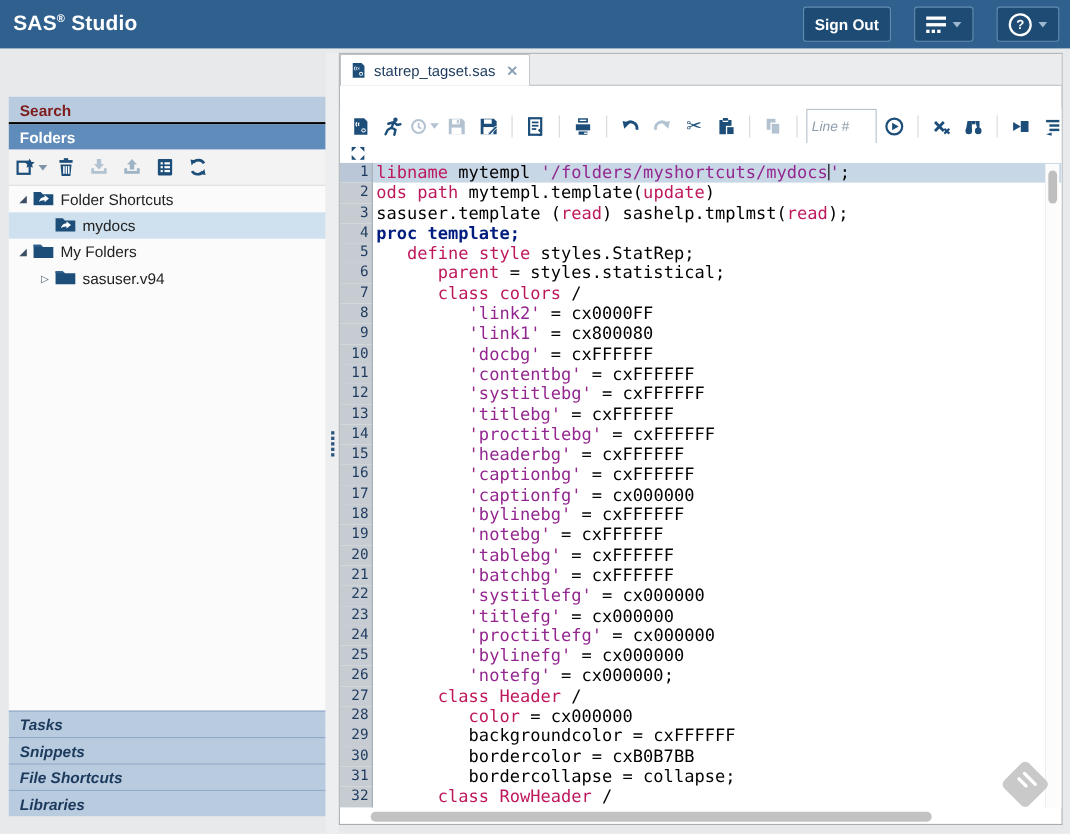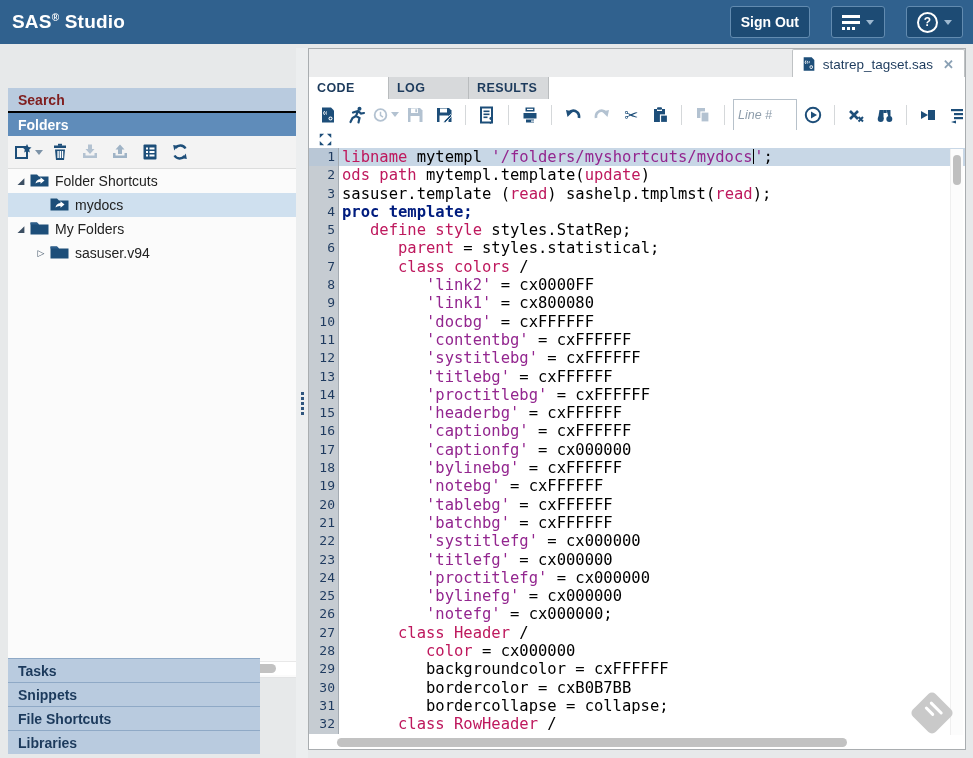--- a/index.html
+++ b/index.html
@@ -34,30 +34,30 @@
   #tree{background:#fbfbfb;height:508px;border-bottom:1px solid #e2e3e4;position:relative;}
   .trow{height:24px;display:flex;align-items:center;font-size:14px;color:#222;}
   .trow.sel{background:#cfe0ef;}
   .texp{width:14px;text-align:center;font-size:9px;color:#3c4f63;flex:none;}
   .tico{width:19px;height:15px;margin:0 6px 0 2px;flex:none;}
   #tree-hscroll{position:absolute;left:0;bottom:2px;width:288px;height:13px;background:#fff;
         border-top:1px solid #e8e8e8;display:flex;align-items:center;}
   #tree-hscroll .thumb{margin-left:6px;width:262px;height:9px;background:#c2c2c2;border-radius:5px;}
   .acc{height:23px;background:#b9cbdf;border-top:1px solid #8fa9c6;display:flex;align-items:center;
        padding-left:10px;font-size:14px;font-weight:bold;color:#1c3a5c;}
-  #accordion{position:absolute;left:0;bottom:4px;width:252px;}
+  #accordion{position:absolute;left:0;bottom:16px;width:288px;font-style:italic;}
 
   
   #splitter{left:296px;top:48px;width:12px;height:710px;background:#eceeef;display:flex;align-items:center;justify-content:center;}
   #splitter .grip{display:flex;flex-direction:column;gap:2px;}
   #splitter .grip b{width:3px;height:3px;background:#2f557d;display:block;}
 
   
   #main{left:308px;top:48px;width:656px;height:700px;background:#fff;border:1px solid #a9adb0;}
-  #tabbar{left:0;top:0;width:656px;height:28px;background:#ebeced;border-bottom:1px solid #bfc2c4;display:flex;justify-content:flex-end;}
+  #tabbar{left:0;top:0;width:656px;height:28px;background:#ebeced;border-bottom:1px solid #bfc2c4;display:flex;}
   #doc-tab{background:#fff;border:1px solid #bfc2c4;border-bottom:none;margin-bottom:-1px;height:28px;
         display:flex;align-items:center;gap:6px;padding:0 10px 0 8px;border-radius:2px 2px 0 0;}
   #doc-tab .lbl{font-size:13.5px;color:#1c3a5c;}
   #doc-tab .x{color:#8aa0b4;font-size:13px;font-weight:bold;margin-left:4px;}
   #viewtabs{left:0;top:28px;width:656px;height:22px;display:flex;background:#fff;border-bottom:1px solid #e4e5e6;}
   .vtab{min-width:71px;height:22px;display:flex;align-items:center;padding-left:8px;font-size:12.5px;font-weight:bold;
         color:#1c3a5c;letter-spacing:.4px;border-right:1px solid #b9bcbe;}
   .vtab.active{background:#fff;}
   .vtab:not(.active){background:#d7d9db;border-bottom:1px solid #b9bcbe;}
   #edit-toolbar{left:0;top:50px;width:656px;height:31px;background:#fff;display:flex;align-items:center;gap:3px;padding-left:6px;box-sizing:border-box;}
@@ -238,25 +238,20 @@
         <path d="M3 1.5 h9 l3 3 v12 h-12 z" fill="#1d4e79"></path>
         <path d="M5.5 5 a3 3 0 0 0 0 4 M7.5 5.5 a2.2 2.2 0 0 0 0 3 M9.5 6 a1.5 1.5 0 0 0 0 2" stroke="#fff" stroke-width="1" fill="none"></path>
         <circle cx="11.5" cy="12.5" r="2" fill="#fff"></circle>
           <circle cx="11.5" cy="12.5" r="1.1" fill="#1d4e79"></circle>
       </svg>
       <span class="lbl">statrep_tagset.sas</span>
       <span class="x">✕</span>
     </div>
   </div>
 
-  <div id="viewtabs" class="abs">
-      <div class="vtab active">CODE</div>
-      <div class="vtab">LOG</div>
-      <div class="vtab">RESULTS</div>
-    </div>
 
   <div id="edit-toolbar" class="abs">
     <div class="tbtn">
       <svg class="ticon" viewBox="0 0 18 18">
         <path d="M3 1.5 h9 l3 3 v12 h-12 z" fill="#1d4e79"></path>
         <path d="M5.5 5 a3 3 0 0 0 0 4 M7.5 5.5 a2.2 2.2 0 0 0 0 3" stroke="#fff" stroke-width="1" fill="none"></path>
         <circle cx="11.5" cy="12.5" r="2" fill="#fff"></circle>
           <circle cx="11.5" cy="12.5" r="1.1" fill="#1d4e79"></circle>
       </svg>
     </div>

